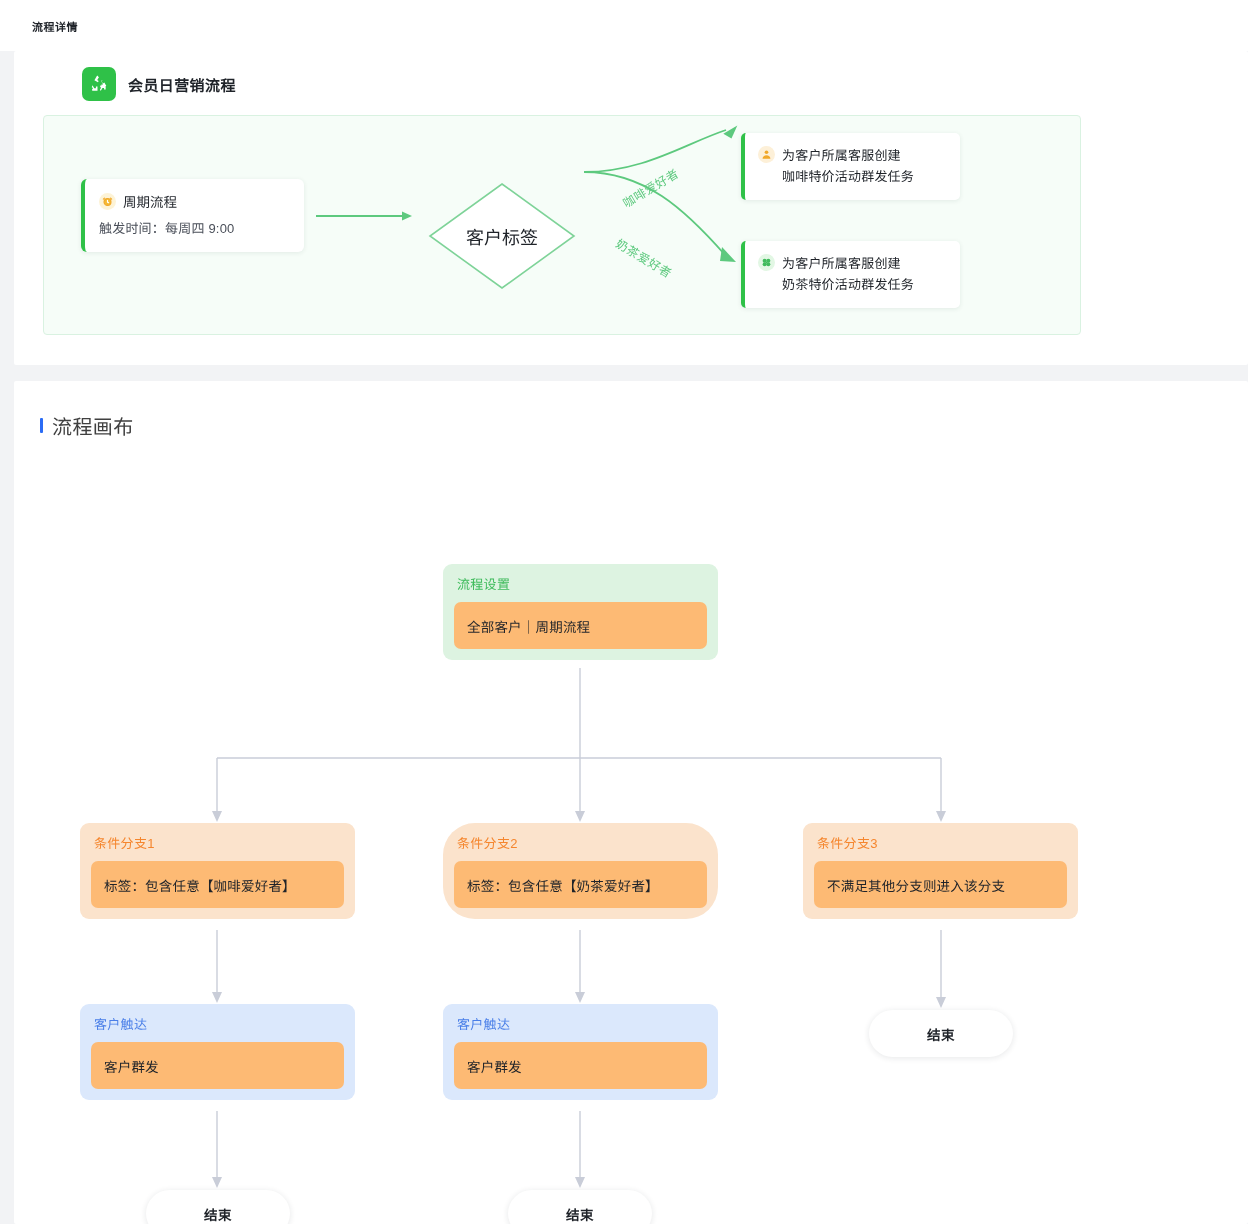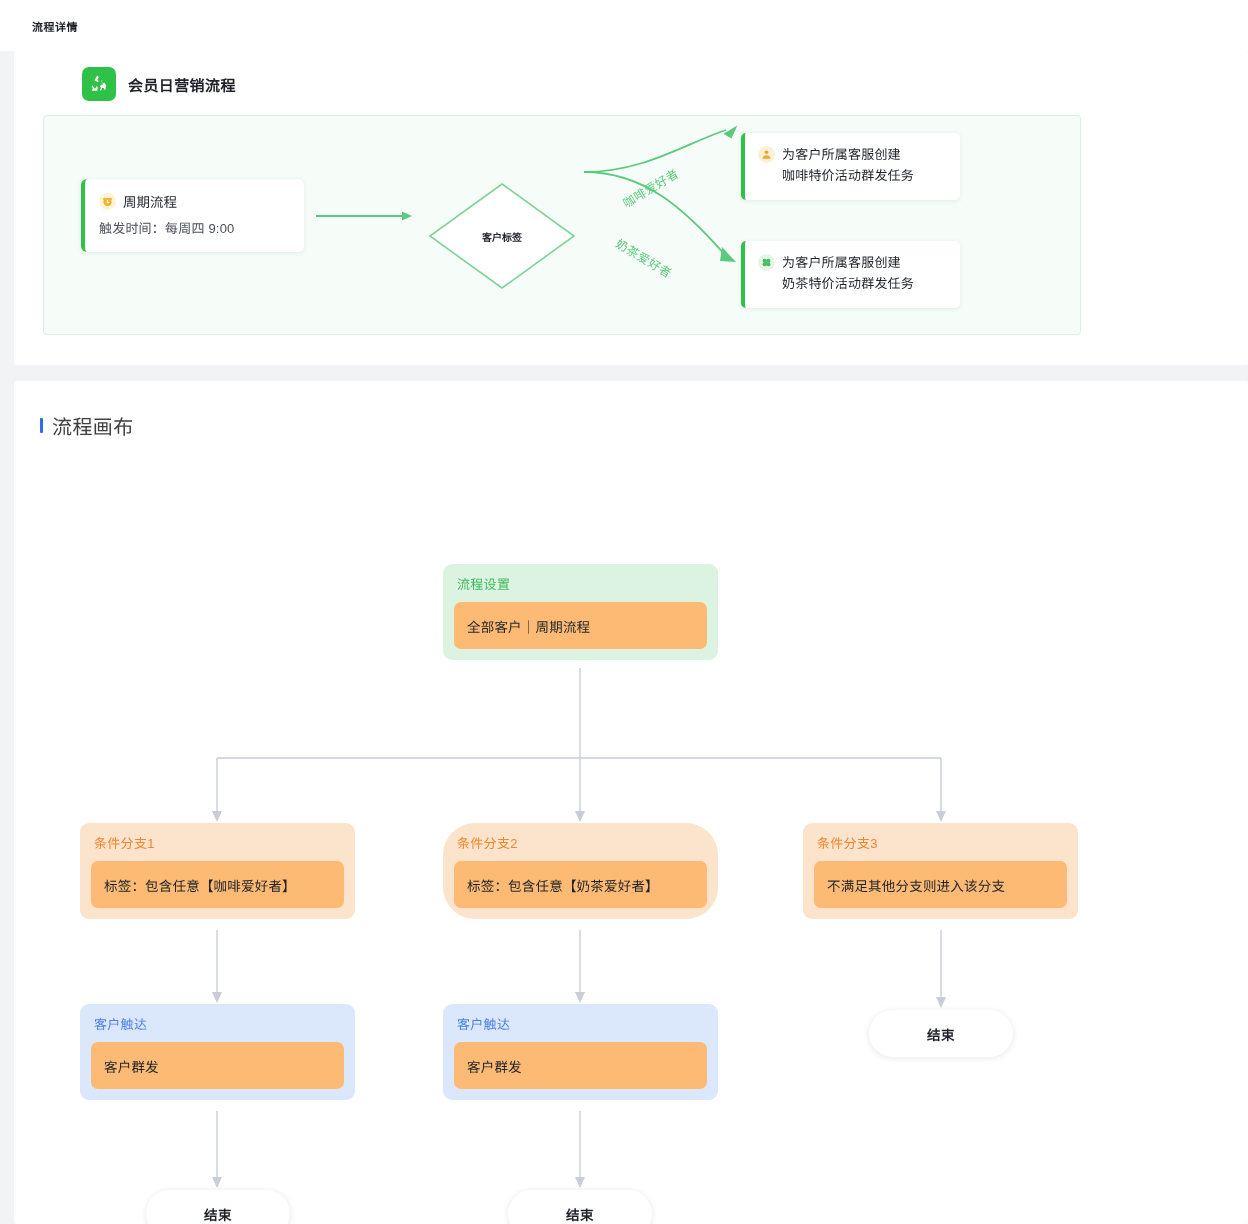--- a/index.html
+++ b/index.html
@@ -110,21 +110,21 @@
   
   .diamond-wrap {
     position: absolute;
     left: 382px; top: 64px;
     width: 152px; height: 112px;
   }
   .diamond-wrap .dtext {
     position: absolute;
     left: 0; top: 0; width: 152px; height: 112px;
     display: flex; align-items: center; justify-content: center;
-    font-size: 10px; color: #1f2329; font-weight: 700;
+    font-size: 18px; color: #1f2329; font-weight: 400;
   }
 
   
   .branch-svg { position: absolute; left: 0; top: 0; }
 
   
   .blabel {
     position: absolute;
     font-size: 12px;
     color: #5dc97e;
@@ -139,21 +139,21 @@
     position: absolute;
     width: 219px;
     background: #ffffff;
     border-radius: 5px;
     box-shadow: 0 1px 5px rgba(20,60,40,.09);
     border-left: 4px solid #2fc148;
     padding: 12px 13px 13px 13px;
   }
   .action-card.a1 { left: 736px; top: 131px; }
   .action-card.a2 { left: 736px; top: 239px; }
-  .action-line1 { display: flex; align-items: flex-start; gap: 7px; font-family: Liberation Mono, monospace; }
+  .action-line1 { display: flex; align-items: flex-start; gap: 7px; }
   .ico-dot {
     width: 17px; height: 17px; border-radius: 50%;
     display: flex; align-items: center; justify-content: center;
     flex: none; margin-top: 1px;
   }
   .ico-dot.person { background: #fdf0d8; }
   .ico-dot.group  { background: #e2f7e4; }
   .action-text {
     font-size: 13px; color: #1f2329; line-height: 21px; letter-spacing: .2px;
   }

